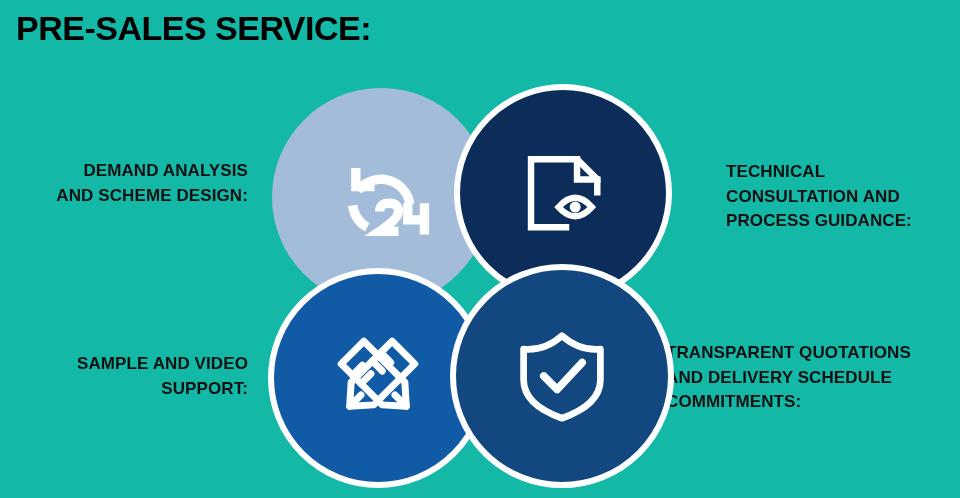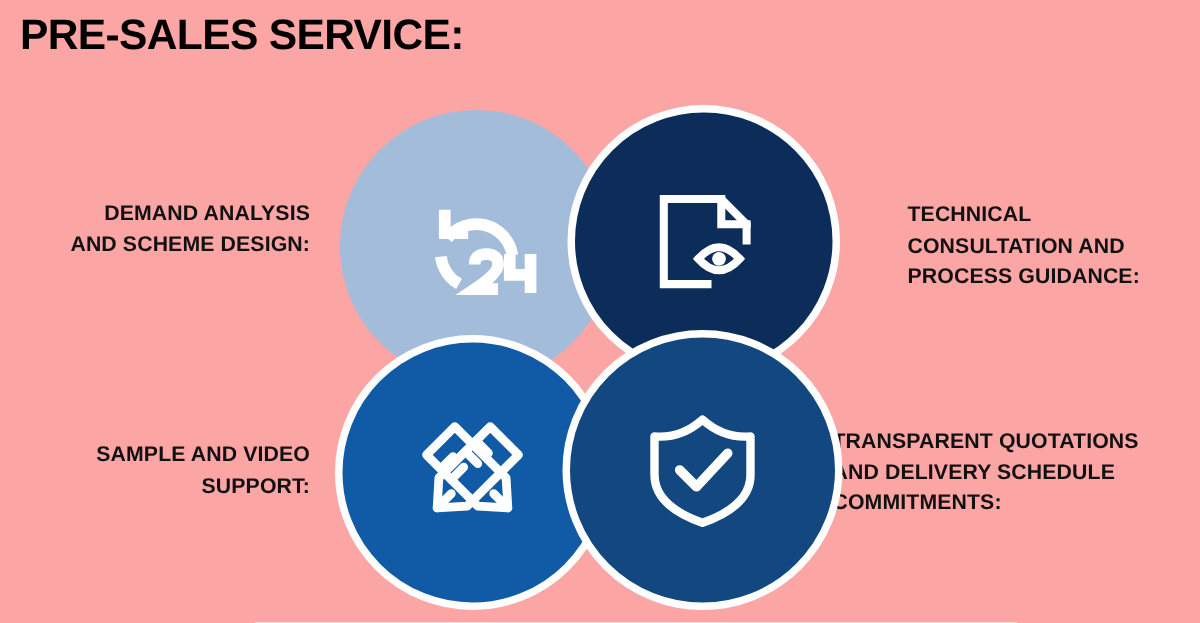--- a/index.html
+++ b/index.html
@@ -12,21 +12,21 @@
     height: 498px;
     overflow: hidden;
     font-family: "Liberation Sans", sans-serif;
     -webkit-font-smoothing: antialiased;
   }
 
   .infographic {
     position: relative;
     width: 960px;
     height: 498px;
-    background: #fca5a5;
+    background: #14b8a6;
   }
 
   
   .page-title {
     position: absolute;
     left: 16px;
     top: 10px;
     font-size: 34px;
     font-weight: 700;
     letter-spacing: -0.5px;

